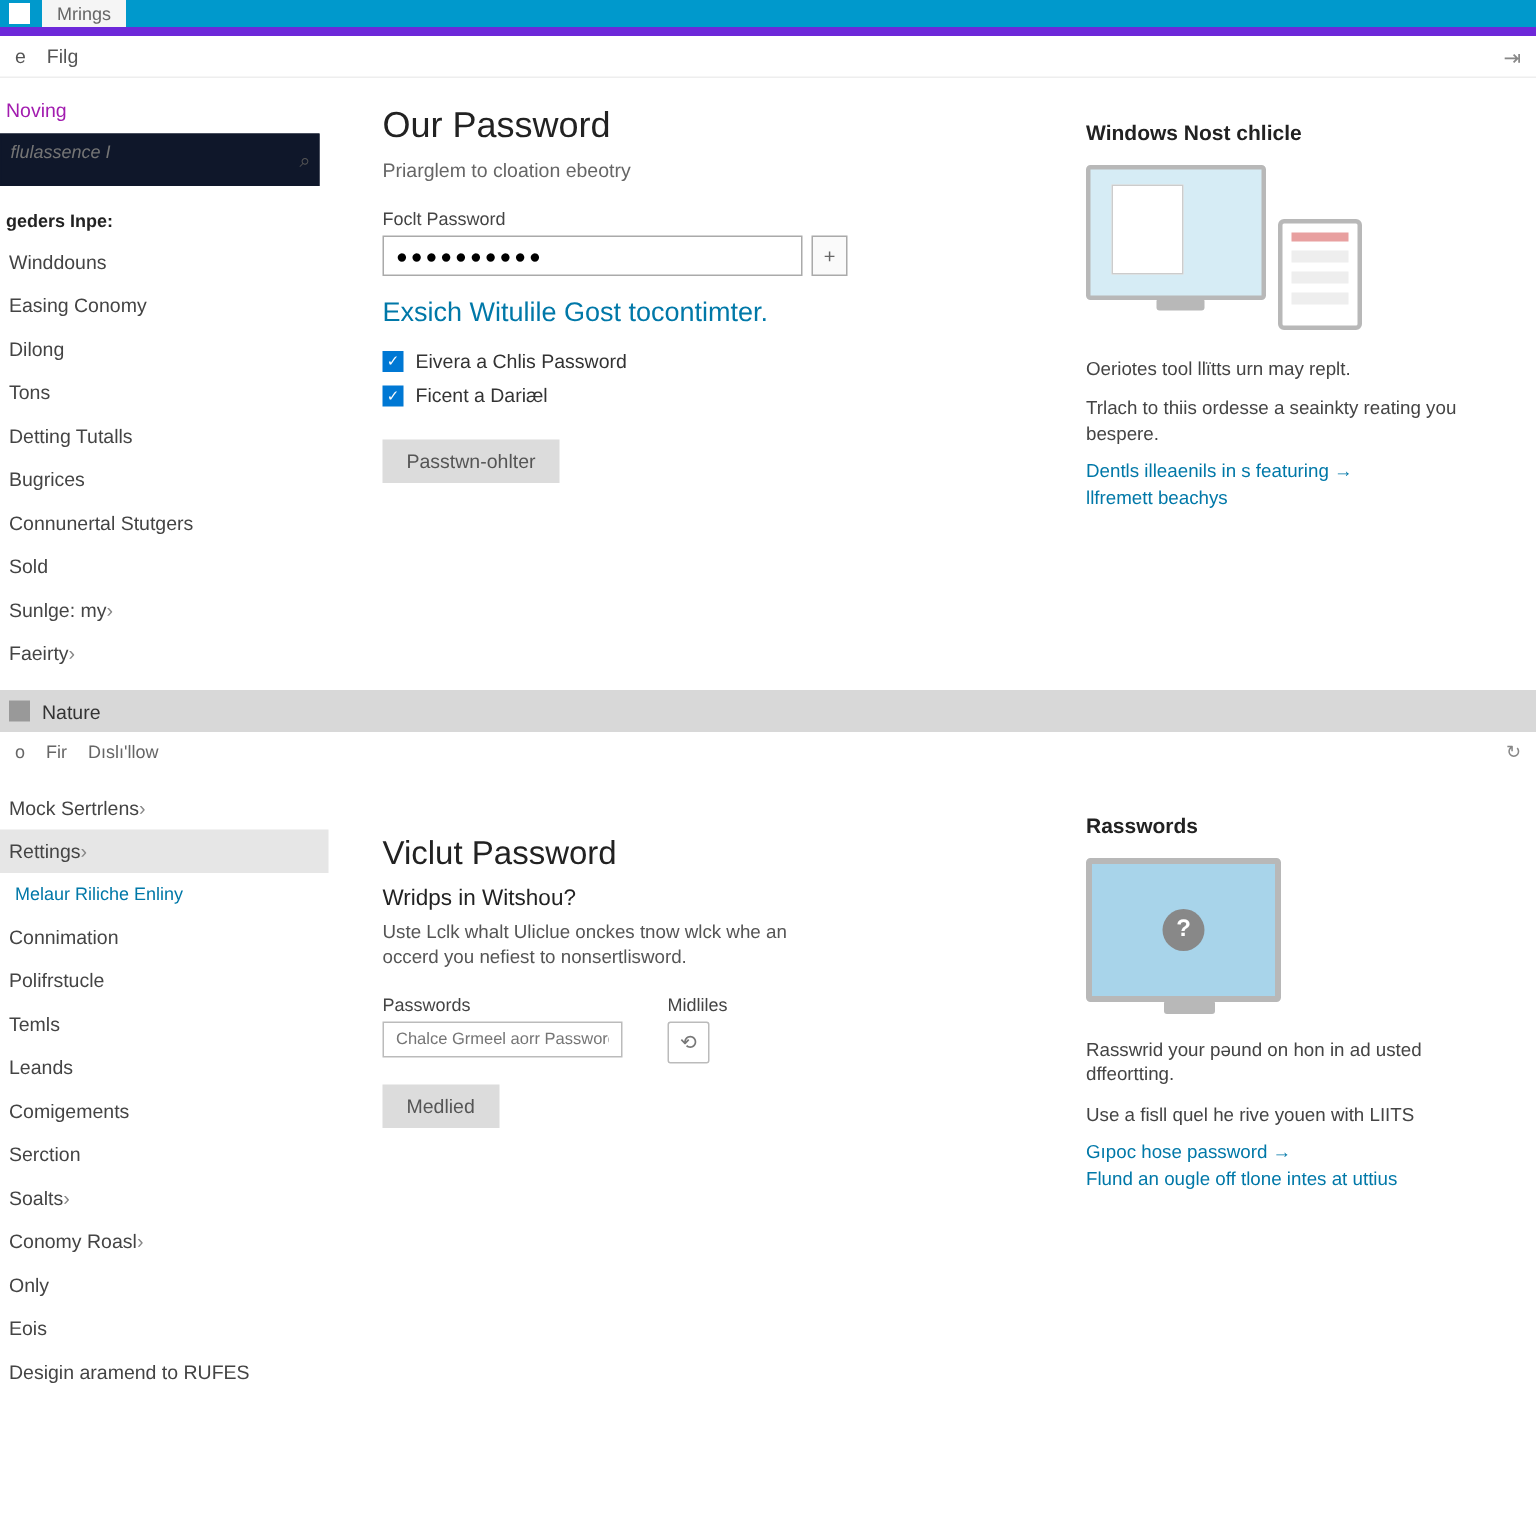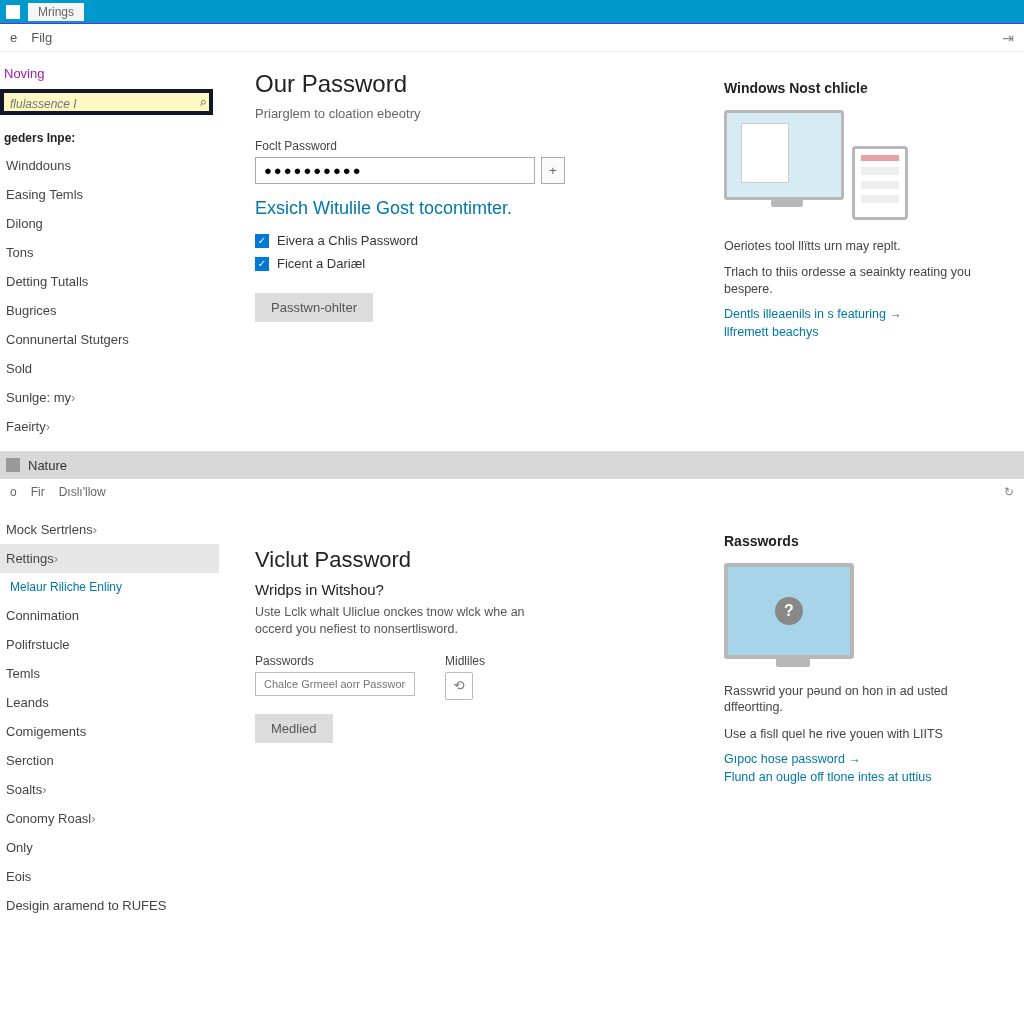--- a/index.html
+++ b/index.html
@@ -1,30 +1,30 @@
 <!DOCTYPE html>
 <html><head>
 <meta charset="utf-8">
 <style>
 * { margin: 0; padding: 0; box-sizing: border-box; font-family: "Segoe UI", Arial, sans-serif; }
 body { width: 1024px; height: 1024px; background: #fff; color: #333; font-size: 13px; overflow: hidden; }
 .window { display: flex; flex-direction: column; }
-.titlebar { background: #0099cc; color: #fff; height: 24px; display: flex; align-items: center; padding: 0 6px; border-bottom: 1px solid #6d28d9; }
+.titlebar { background: #0099cc; color: #fff; height: 24px; display: flex; align-items: center; padding: 0 6px; border-bottom: 6px solid #6d28d9; }
 .titlebar .icon-square { width: 14px; height: 14px; background: #fff; margin-right: 8px; }
 .titlebar .title-text { color: #666; background: #f5f5f5; padding: 2px 10px; font-size: 12px; }
 .titlebar-2 { background: #d8d8d8; color: #333; height: 28px; display: flex; align-items: center; padding: 0 6px; }
 .titlebar-2 .icon-square { width: 14px; height: 14px; background: #999; margin-right: 8px; }
 .menubar { display: flex; align-items: center; padding: 4px 10px; color: #555; font-size: 13px; gap: 14px; border-bottom: 1px solid #eee; height: 28px; }
 .menubar .spacer { flex: 1; }
 .menubar .right-icon { color: #888; font-size: 14px; }
 .content-area { display: flex; }
 .sidebar { width: 225px; padding: 10px 6px 10px 0; }
 .sidebar .nav-heading { font-size: 13px; color: #a21caf; padding: 4px 10px 8px 4px; }
 .sidebar .search-wrap { position: relative; margin: 0 6px 10px 0; }
-.sidebar input[type=text] { width: 100%; border: 4px solid #0f172a; padding: 4px 24px 0 6px; font-size: 12px; color: #888; font-style: italic; background: #fef9c3; }
+.sidebar input[type=text] { width: 100%; border: 1px solid #0f172a; padding: 4px 24px 15px 6px; font-size: 12px; color: #888; font-style: italic; background: #0f172a; }
 .sidebar .search-icon { position: absolute; right: 6px; top: 50%; transform: translateY(-50%); color: #555; font-size: 13px; }
 .sidebar .group-label { font-weight: 600; font-size: 12px; padding: 6px 4px; color: #222; }
 .sidebar .nav-item { display: flex; justify-content: flex-start; align-items: center; padding: 7px 10px 7px 6px; color: #444; cursor: pointer; font-size: 13px; }
 .sidebar .nav-item.active { background: #e6e6e6; }
 .sidebar .nav-item.sub.link { color: #0078a8; font-size: 12px; padding-left: 10px; }
 .sidebar .chev { color: #888; font-size: 13px; }
 .main { flex: 1; padding: 18px 24px 10px 30px; }
 .main h1 { font-size: 24px; font-weight: 400; color: #222; margin-bottom: 8px; }
 .main .subtitle { color: #666; font-size: 13px; margin-bottom: 18px; }
 .field-label { font-size: 12px; color: #444; margin-bottom: 4px; }
@@ -82,21 +82,21 @@
       <div class="nav-heading">Noving</div>
       <div class="search-wrap">
         <input type="text" placeholder="flulassence I" style="">
         <span class="search-icon">⌕</span>
       </div>
       <div class="group-label">geders Inpe:</div>
       <div class="nav-item">
           <span>Winddouns</span>
         </div>
       <div class="nav-item">
-          <span>Easing Temls</span>
+          <span>Easing Conomy</span>
         </div>
       <div class="nav-item">
           <span>Dilong</span>
         </div>
       <div class="nav-item">
           <span>Tons</span>
         </div>
       <div class="nav-item">
           <span>Detting Tutalls</span>
         </div>

